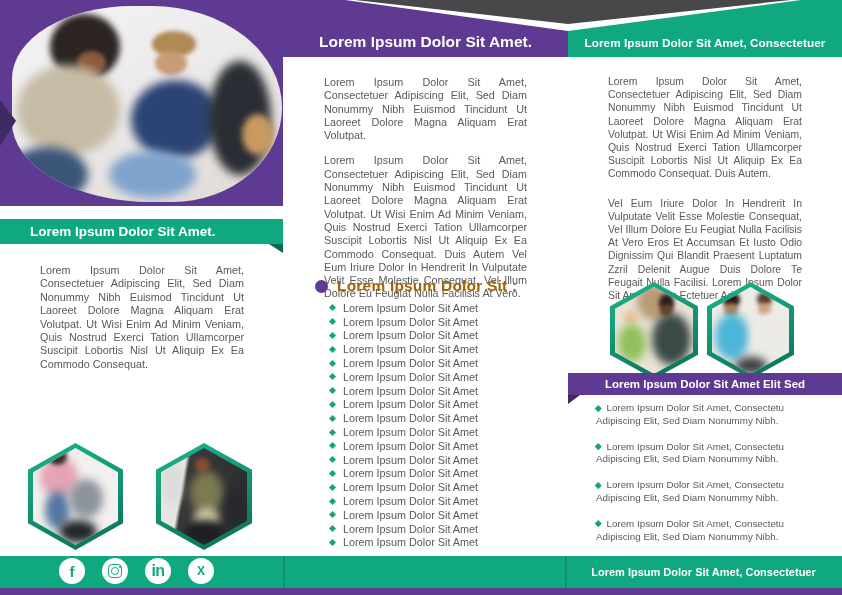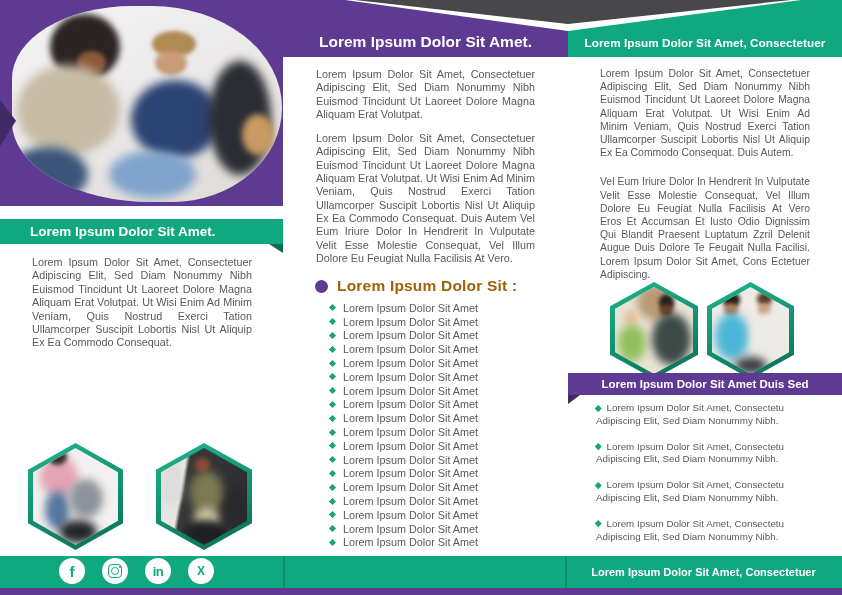--- a/index.html
+++ b/index.html
@@ -25,21 +25,21 @@
   .band-left{left:0;top:219px;width:283px;height:25px;background:#10a87e;color:#fff;
              font-weight:bold;font-size:13.5px;line-height:25px;padding-left:30px;box-sizing:border-box;}
   .band-left-fold{left:269px;top:244px;width:14px;height:9px;background:#0b6b53;
                   clip-path:polygon(0 0,100% 0,100% 100%);}
   .band-right{left:568px;top:373px;width:274px;height:22px;background:#5e3a92;color:#fff;
               font-weight:bold;font-size:11.5px;line-height:22px;text-align:center;}
   .band-right-fold{left:568px;top:395px;width:12px;height:9px;background:#3f2a66;
                    clip-path:polygon(0 0,100% 0,0 100%);}
   
   .copy{color:#58595b;text-align:justify;}
-  .copy p{margin:4px;}
+  .copy p{margin:12px;}
   .left-copy{left:28px;top:252px;width:228px;font-size:10.8px;line-height:13.4px;}
   .left-copy p+p{margin-top:27px;}
   .mid-copy{left:312px;top:64px;width:227px;font-size:10.8px;line-height:13.3px;}
   .mid-copy p+p{margin-top:11px;}
   .right-copy{left:596px;top:63px;width:218px;font-size:10.4px;line-height:13.2px;}
   .right-copy p+p{margin-top:16px;}
   
   .list-heading{left:315px;top:277px;display:flex;align-items:center;gap:9px;}
   .list-heading .dot{width:13px;height:13px;border-radius:50%;background:#5e3a92;}
   .list-heading .txt{font-weight:bold;font-size:15.5px;color:#a16207;letter-spacing:.2px;}
@@ -57,21 +57,21 @@
        background:linear-gradient(160deg,#1cb68c,#0a6e55);}
   .hex .inner{position:absolute;inset:5px;clip-path:polygon(50% 0,100% 25%,100% 75%,50% 100%,0 75%,0 25%);
               overflow:hidden;}
   
   .foot-bar{left:0;top:556px;width:842px;height:32px;background:#10a87e;}
   .fold-line{position:absolute;top:0;bottom:0;width:2px;background:rgba(0,0,0,.15);}
   .socials{left:59px;top:558px;display:flex;gap:17px;}
   .soc{width:26px;height:26px;border-radius:50%;background:#fff;color:#10a87e;
        display:flex;align-items:center;justify-content:center;font-weight:bold;cursor:pointer;}
   .soc .fglyph{font-size:15px;}
-  .soc .inglyph{font-size:13px;letter-spacing:-.5px;}
+  .soc .inglyph{font-size:16px;letter-spacing:-.5px;}
   .soc .xglyph{font-size:12px;}
   .insta{width:12px;height:12px;border:1.6px solid #10a87e;border-radius:4px;position:relative;}
   .insta::before{content:"";position:absolute;inset:2.2px;border:1.6px solid #10a87e;border-radius:50%;}
   .insta::after{content:"";position:absolute;top:.5px;right:.5px;width:2px;height:2px;background:#10a87e;border-radius:50%;}
   .foot-note{left:565px;top:556px;width:277px;height:32px;display:flex;align-items:center;
              justify-content:center;color:#fff;font-weight:bold;font-size:11px;}
   .bottom-strip{left:0;top:588px;width:842px;height:7px;background:#5e3a92;}
 </style>
 </head>
 <body>
@@ -234,21 +234,21 @@
       <div class="blob" style="left:14%;top:6%;width:22%;height:18%;background:#1f1a17;filter:blur(2px);"></div>
       <div class="blob" style="left:16%;top:18%;width:18%;height:16%;background:#b07a4e;filter:blur(2px);"></div>
       <div class="blob" style="left:4%;top:30%;width:44%;height:54%;background:#4cb6d8;filter:blur(4px);"></div>
       <div class="blob" style="left:58%;top:6%;width:20%;height:16%;background:#5a3c28;filter:blur(2px);"></div>
       <div class="blob" style="left:60%;top:18%;width:17%;height:15%;background:#c69b77;filter:blur(2px);"></div>
       <div class="blob" style="left:52%;top:30%;width:46%;height:56%;background:#eceae6;filter:blur(4px);"></div>
       <div class="blob" style="left:30%;top:80%;width:42%;height:20%;background:#3a3d42;filter:blur(4px);"></div>
     </div>
   </div>
 
-  <div class="abs band-right">Lorem Ipsum Dolor Sit Amet Duis Sed</div>
+  <div class="abs band-right">Lorem Ipsum Dolor Sit Amet Elit Sed</div>
   <div class="abs band-right-fold"></div>
 
   <div class="abs right-bullets">
       <p><span class="diamond"></span><span>Lorem Ipsum Dolor Sit Amet, Consectetu Adipiscing Elit, Sed Diam Nonummy Nibh.</span></p>
       <p><span class="diamond"></span><span>Lorem Ipsum Dolor Sit Amet, Consectetu Adipiscing Elit, Sed Diam Nonummy Nibh.</span></p>
       <p><span class="diamond"></span><span>Lorem Ipsum Dolor Sit Amet, Consectetu Adipiscing Elit, Sed Diam Nonummy Nibh.</span></p>
       <p><span class="diamond"></span><span>Lorem Ipsum Dolor Sit Amet, Consectetu Adipiscing Elit, Sed Diam Nonummy Nibh.</span></p>
     </div>
 
   <div class="abs foot-bar">

